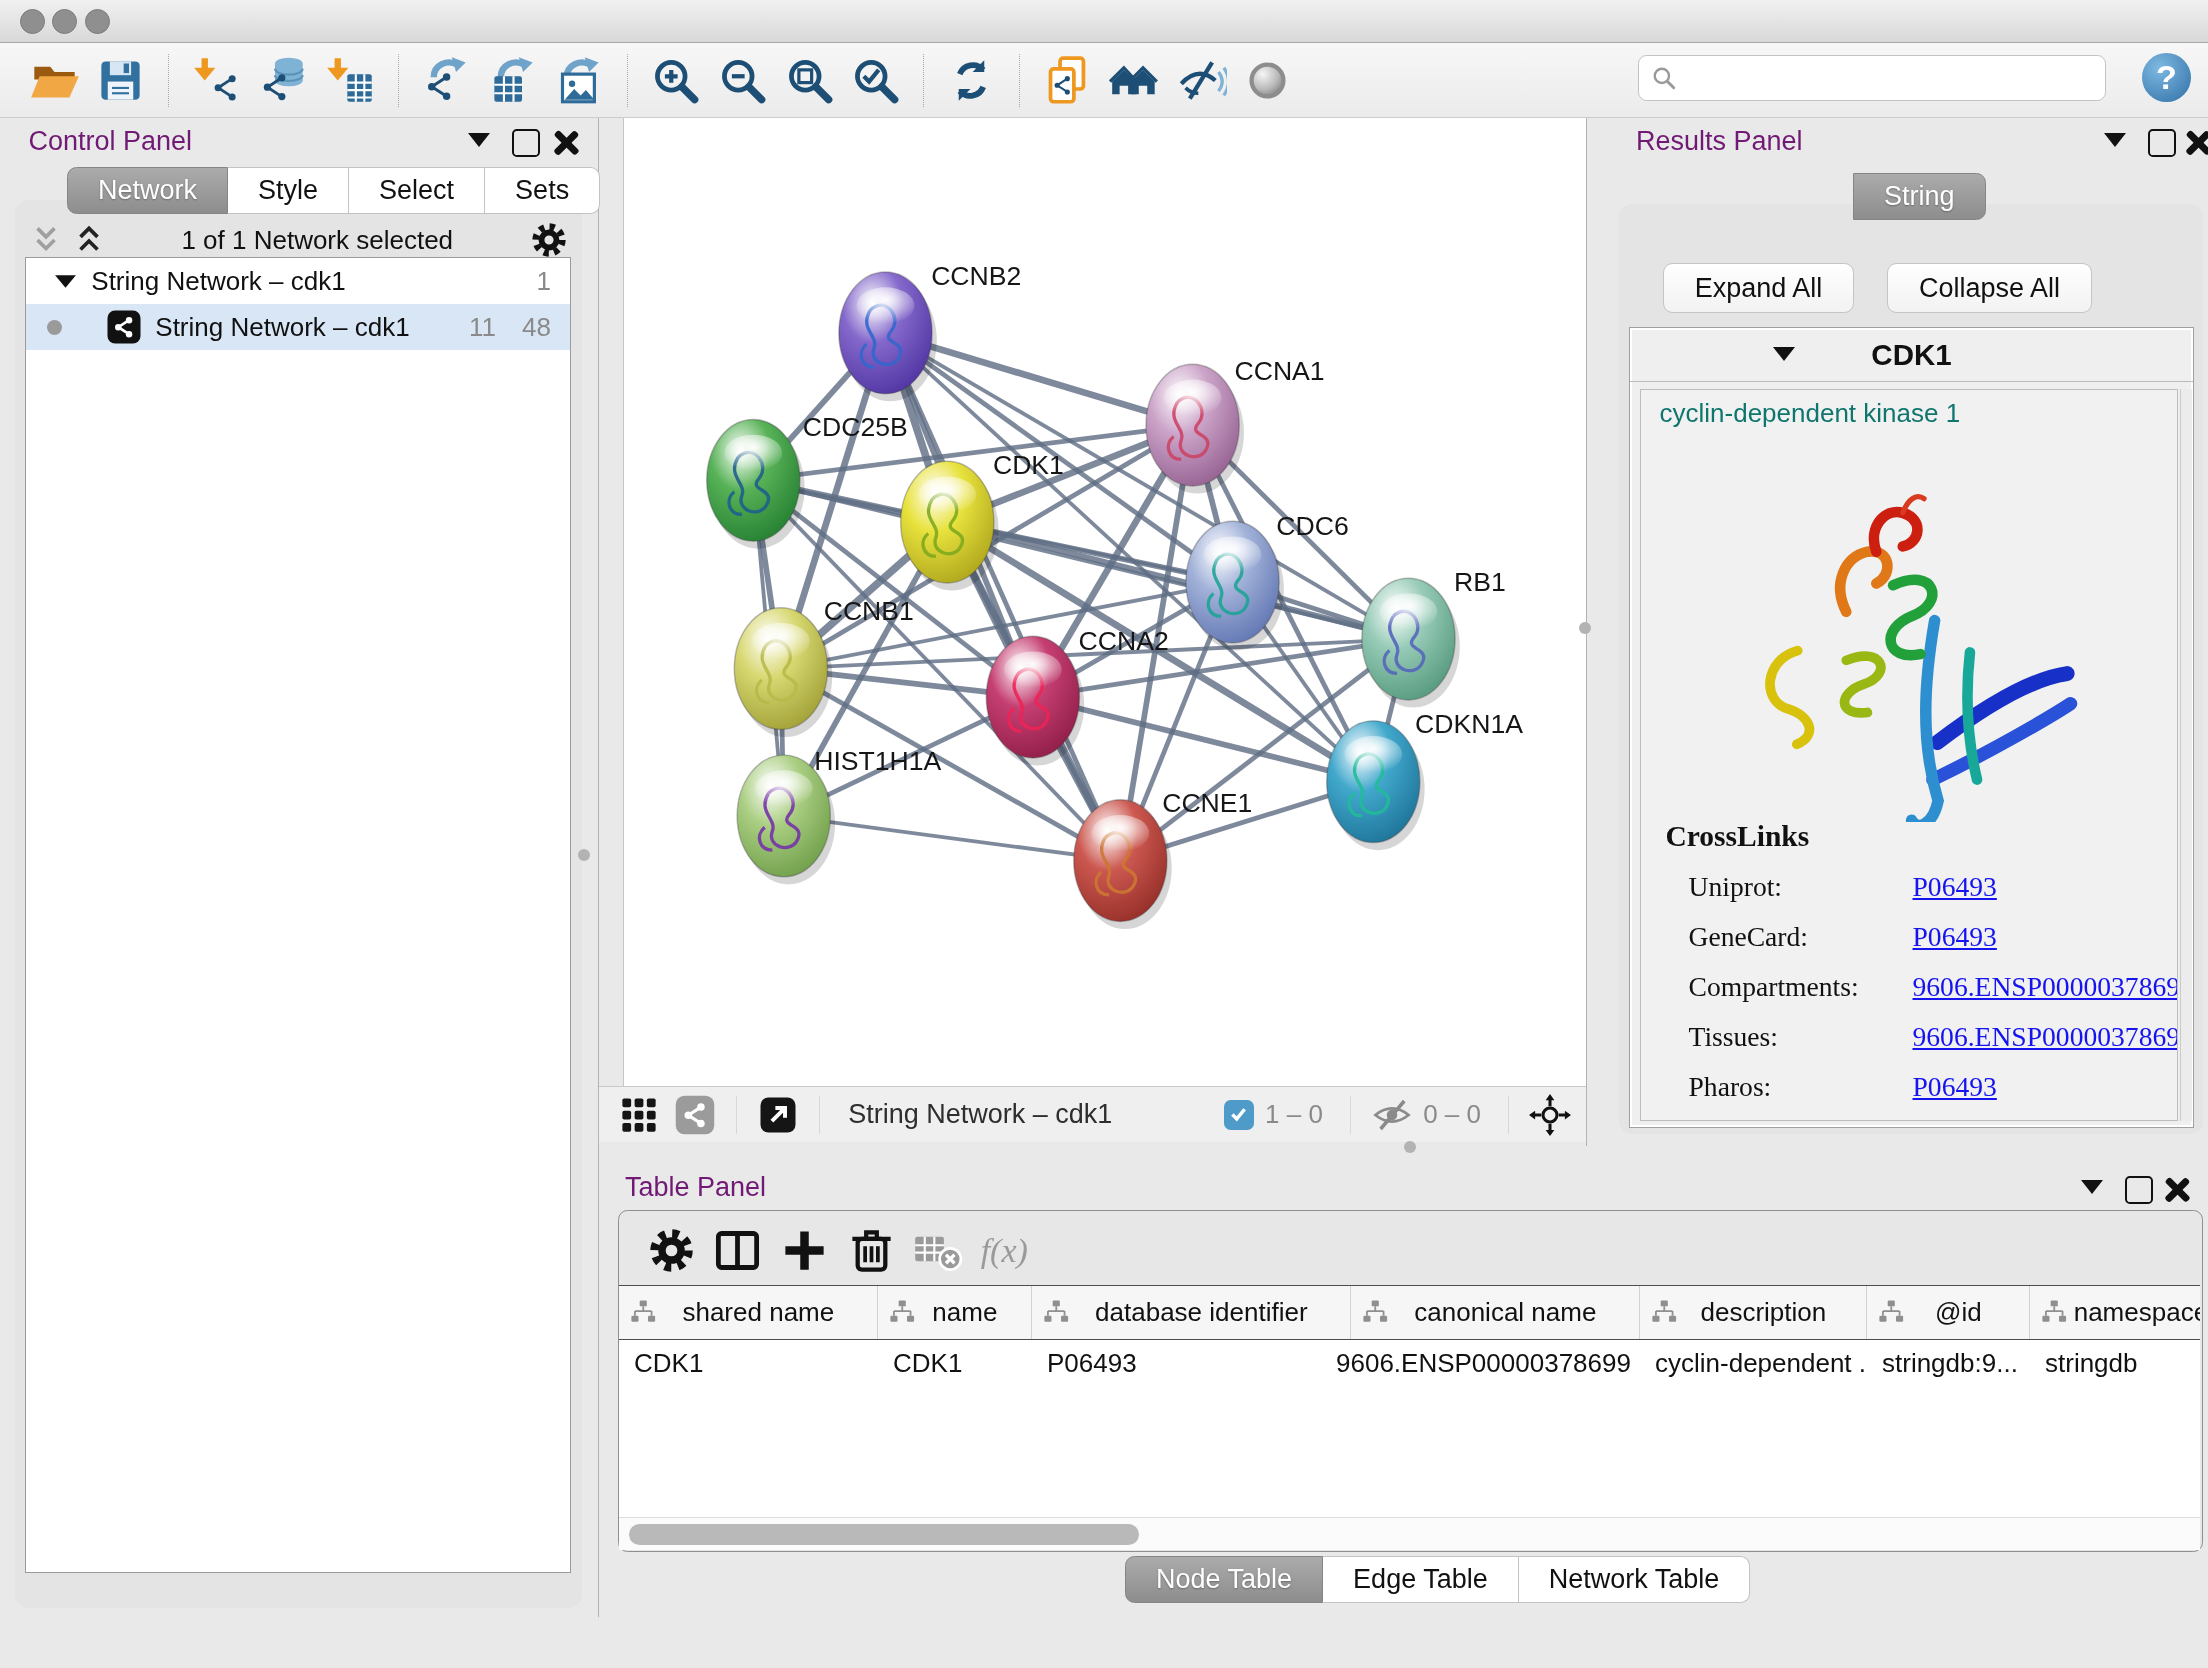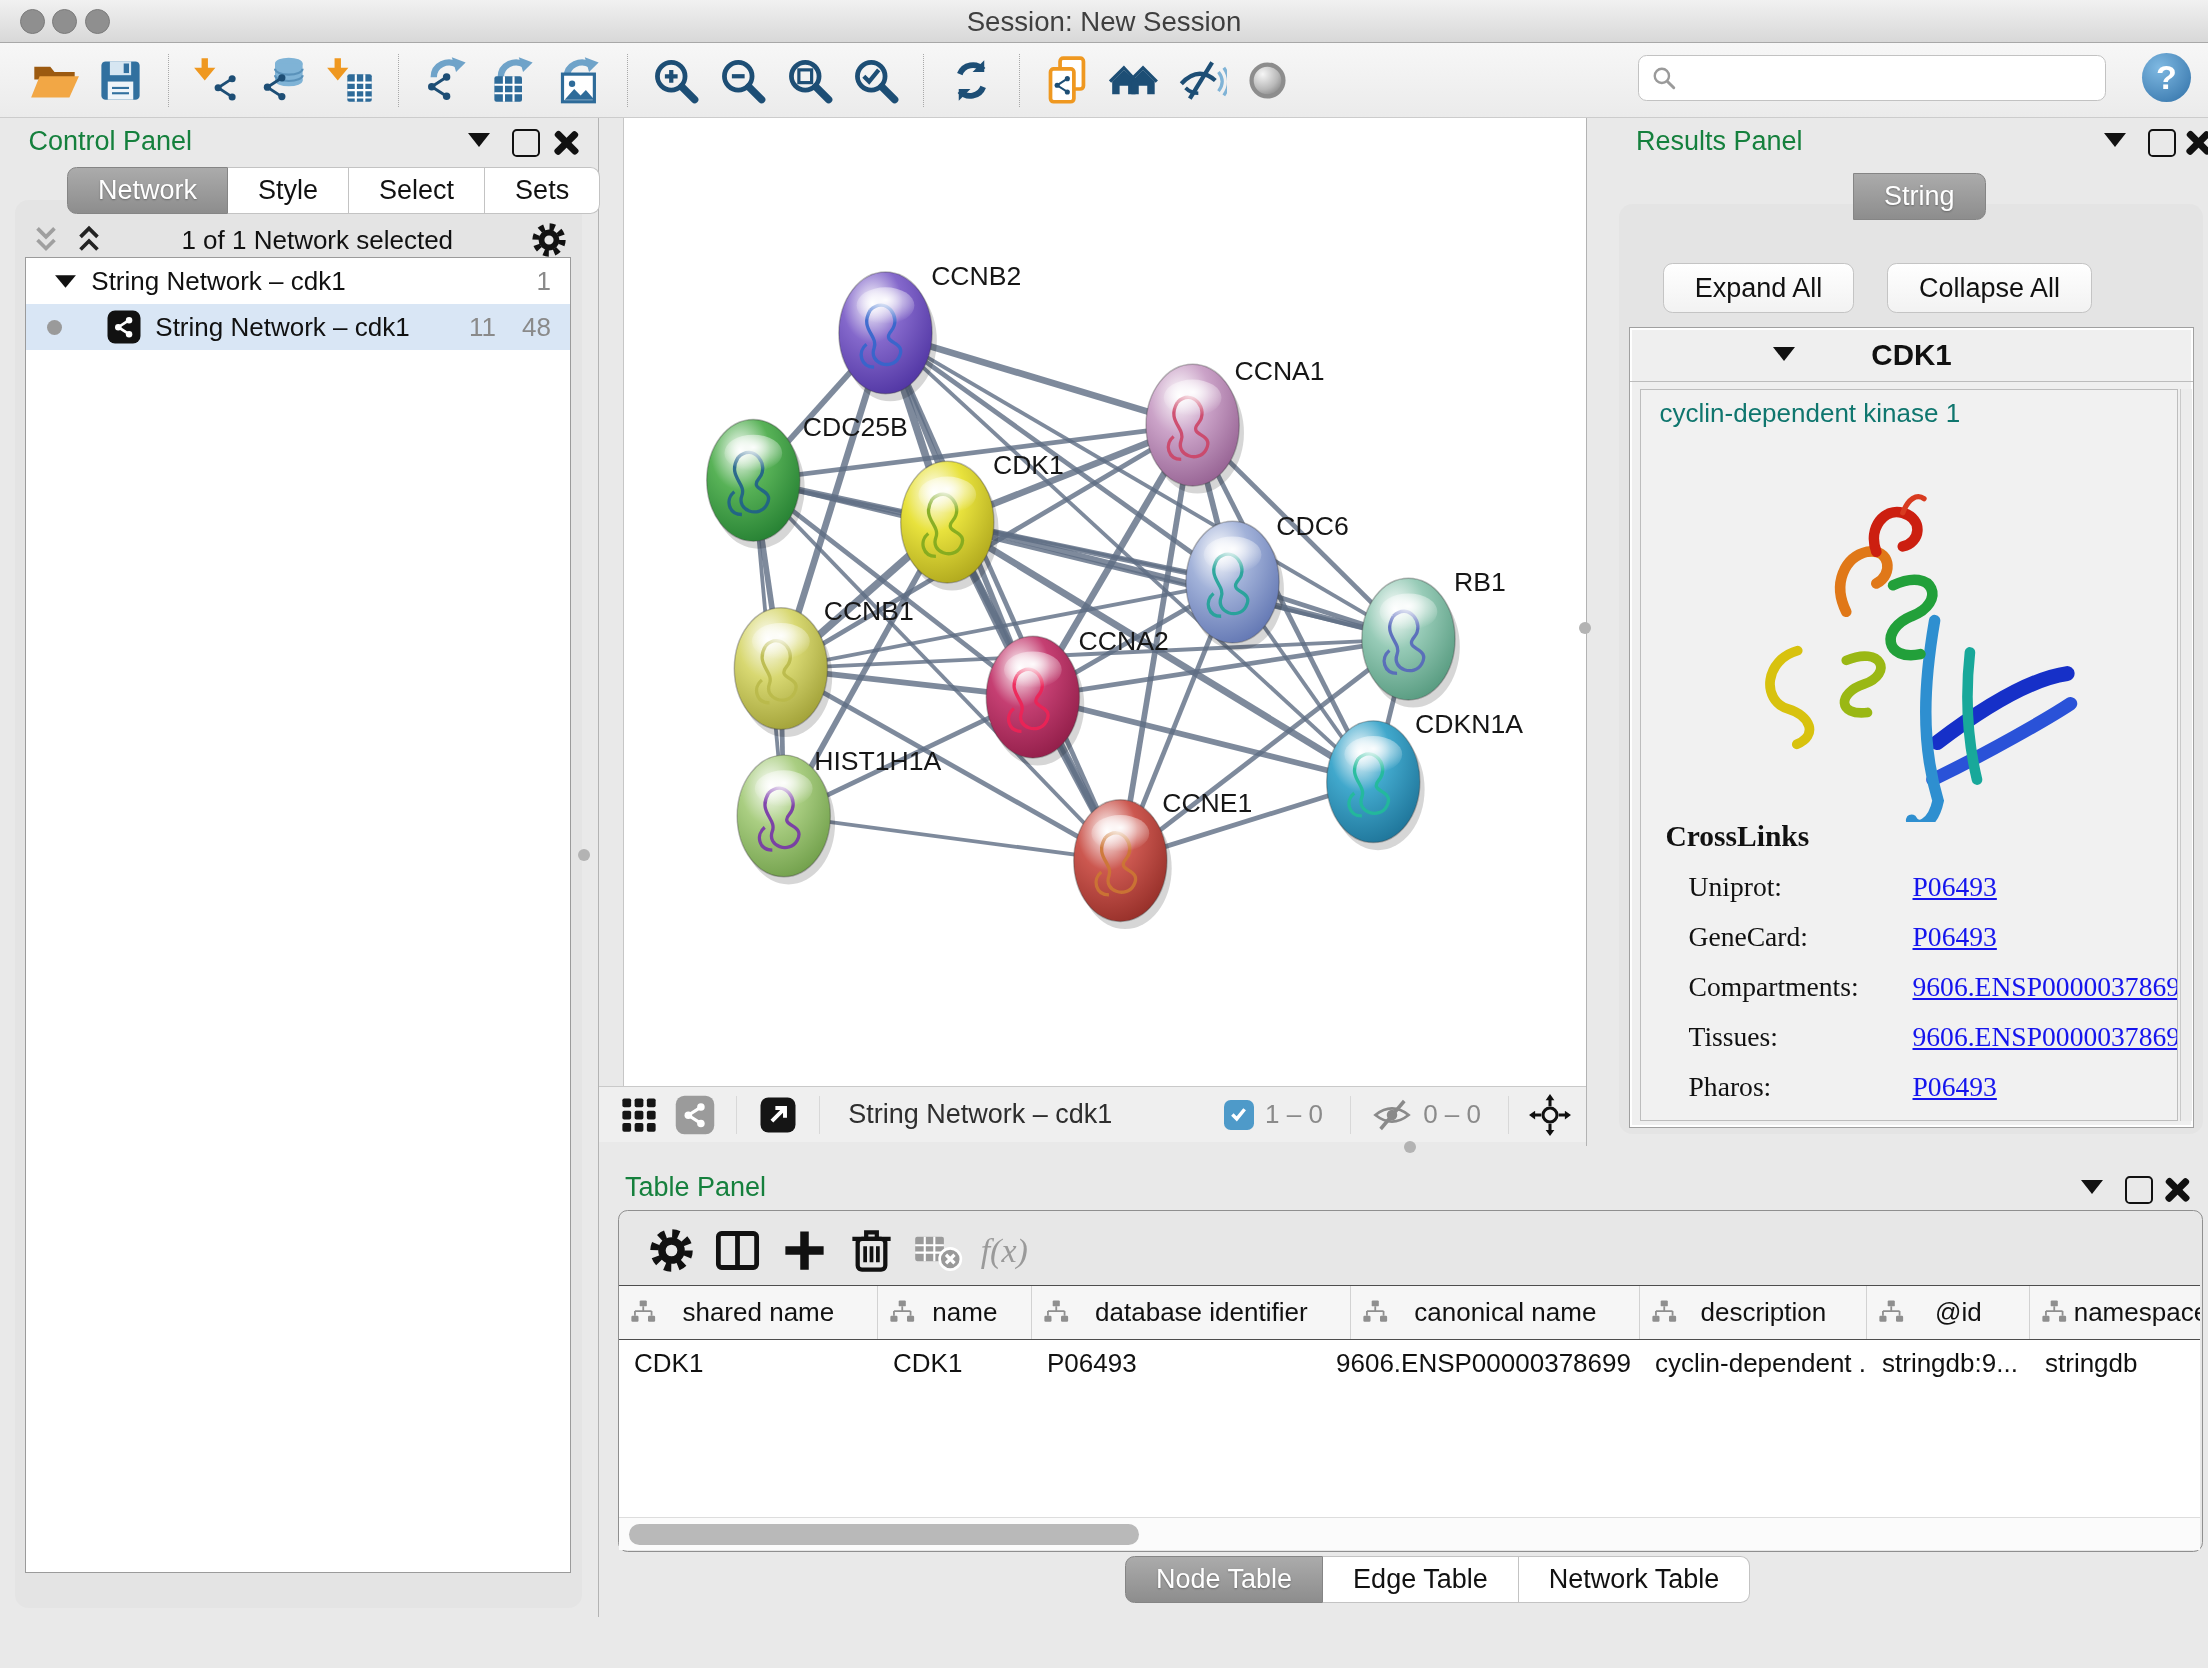--- a/index.html
+++ b/index.html
@@ -13,21 +13,21 @@
   
   .toolbar{left:0;top:43px;width:2208px;height:75px;background:linear-gradient(#f7f7f7,#ebebeb);border-bottom:1px solid #cccccc;display:flex;align-items:center;padding-left:21px;box-sizing:border-box;}
   .tbicon{width:57px;height:57px;margin:0 4.8px;display:flex;align-items:center;justify-content:center;}
   .tbicon svg{width:51px;height:51px;}
   .tbsep{width:0;height:53px;border-left:1.9px dotted #a8a8a8;margin:0 14.3px;}
   .search{position:absolute;left:1638px;top:55px;width:468px;height:46px;background:#fff;border:1.9px solid #c2c2c2;border-radius:8.6px;display:flex;align-items:center;padding-left:11.4px;box-sizing:border-box;}
   .search svg{width:28.5px;height:28.5px;flex:0 0 auto;}
   .search input{border:none;outline:none;font-size:25px;flex:1;background:transparent;margin-left:7.6px;font-family:"Liberation Sans",sans-serif;}
   .help{position:absolute;left:2142px;top:53px;width:49px;height:49px;border-radius:50%;background:radial-gradient(circle at 35% 30%,#7fb9e2,#2f6fa6);color:#fff;font-size:34px;font-weight:bold;display:flex;align-items:center;justify-content:center;}
   
-  .ptitle{font-size:27px;color:#15803d;}
+  .ptitle{font-size:27px;color:#701a75;}
   .tri{width:0;height:0;border-left:11.4px solid transparent;border-right:11.4px solid transparent;border-top:14.3px solid #111;}
   .sqbtn{width:24px;height:24px;border:2.9px solid #111;border-radius:4.8px;}
   .xbtn{position:relative;width:27px;height:27px;}
   .xbtn::before,.xbtn::after{content:"";position:absolute;left:10.5px;top:-1px;width:6.7px;height:29.5px;background:#111;border-radius:2.9px;}
   .xbtn::before{transform:rotate(45deg);}
   .xbtn::after{transform:rotate(-45deg);}
   .tabs{display:flex;}
   .tab{height:45px;padding:0 30px;display:flex;align-items:center;justify-content:center;font-size:27px;background:#fff;border:1px solid #c3c3c3;border-left-width:0;color:#111;}
   .tab:first-child{border-radius:9.5px 0 0 9.5px;border-left-width:1px;}
   .tab:last-child{border-radius:0 9.5px 9.5px 0;}
@@ -68,21 +68,20 @@
 </style>
 </head>
 <body>
 
 <div class="app">
 
   <div class="abs titlebar">
     <div class="tl-dot" style="left:20px;"></div>
     <div class="tl-dot" style="left:52px;"></div>
     <div class="tl-dot" style="left:85px;"></div>
-    <div class="wtitle">Session: New Session</div>
   </div>
 
   <div class="abs toolbar">
     <span id="tb-icons" style="display:flex;align-items:center;">
         <span class="tbicon">
           <svg viewBox="0 0 48 48">
             <path d="M5 11h15l4 5h19v7H5z" fill="#9c5a10"></path>
             <path d="M2 40l8-20h37l-9 20z" fill="#f2a745"></path>
           </svg>
         </span>

